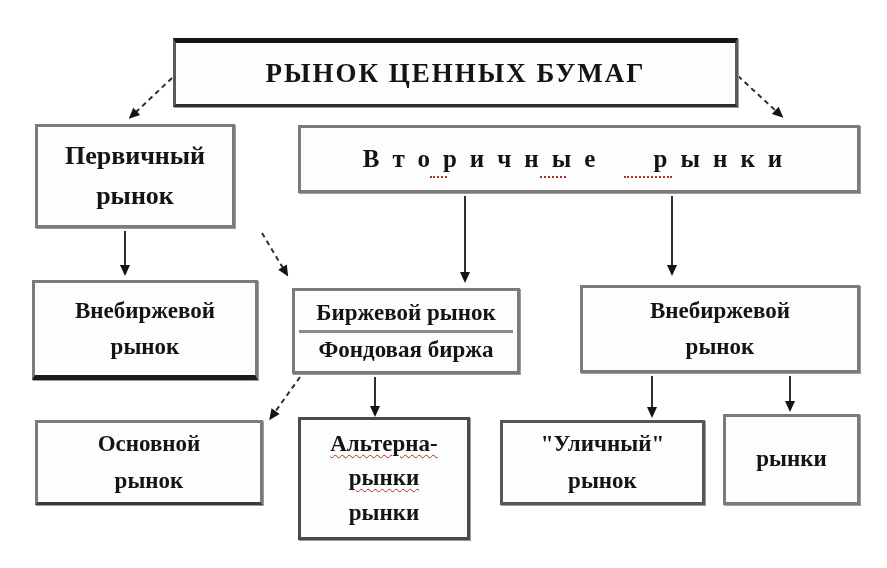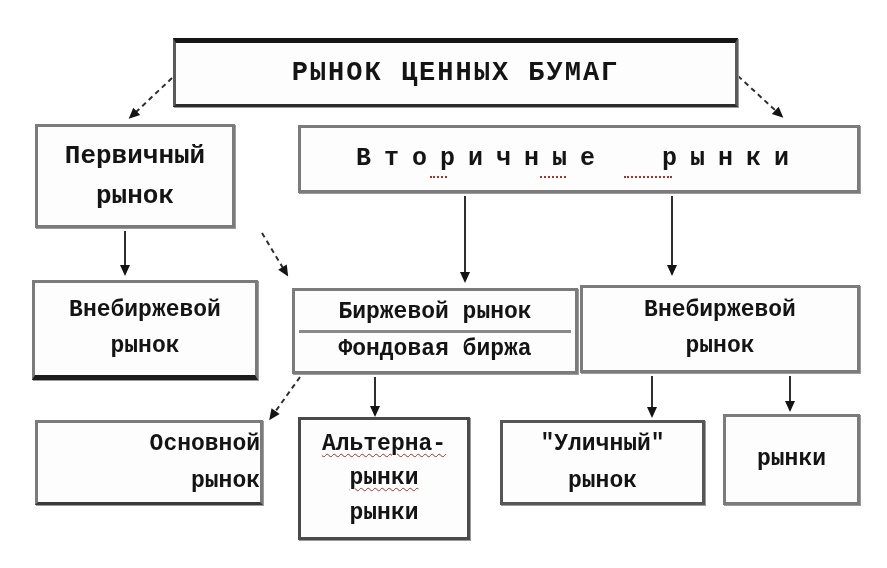--- a/index.html
+++ b/index.html
@@ -1,21 +1,21 @@
 <!DOCTYPE html>
 <html><head>
 <meta charset="utf-8">
 <style>
   html, body { margin: 0; padding: 0; background: #ffffff; }
   .canvas {
     position: relative;
     width: 887px;
     height: 568px;
     background: #ffffff;
-    font-family: Liberation Mono, monospace;
+    font-family: Liberation Serif, serif;
     font-weight: bold;
     color: #141414;
     overflow: hidden;
     border-radius: 19px;
   }
   .node {
     position: absolute;
     background: #fdfdfd;
     border: 3px solid #7b7b7b;
     box-sizing: border-box;
@@ -33,27 +33,27 @@
   #n-title {
     left: 173px; top: 38px; width: 565px; height: 69px;
     border-color: #5a5a5a;
     border-top: 5px solid #151515;
     border-bottom-color: #2d2d2d;
     font-size: 27px; letter-spacing: 2px;
   }
   #n-primary   { left: 35px;  top: 124px; width: 200px; height: 104px; font-size: 26px; line-height: 1.55; }
   #n-secondary { left: 298px; top: 125px; width: 562px; height: 68px;  font-size: 25px; letter-spacing: 13px; word-spacing: 26px; }
   #n-otc-left  { left: 32px;  top: 280px; width: 226px; height: 100px; font-size: 23px; line-height: 1.55; border-bottom: 5px solid #1c1c1c; }
-  #n-exchange  { left: 292px; top: 288px; width: 286px; height: 86px;  font-size: 23px; padding: 4px; justify-content: stretch; }
+  #n-exchange  { left: 292px; top: 288px; width: 228px; height: 86px;  font-size: 23px; padding: 4px; justify-content: stretch; }
   #n-exchange .cell {
     flex: 1; display: flex; align-items: center; justify-content: center; width: 100%;
   }
   #n-exchange .cell-top { border-bottom: 3px solid #8a8a8a; }
   #n-otc-right { left: 580px; top: 285px; width: 280px; height: 88px;  font-size: 23px; line-height: 1.55; }
-  #n-main      { left: 35px;  top: 420px; width: 228px; height: 85px;  font-size: 23px; line-height: 1.6; border-bottom-color: #3a3a3a; align-items: flex-end; }
+  #n-main      { left: 35px;  top: 420px; width: 228px; height: 85px;  font-size: 23px; line-height: 1.6; border-bottom-color: #3a3a3a; }
   #n-alt       { left: 298px; top: 417px; width: 172px; height: 123px; font-size: 23px; line-height: 1.5; border-color: #4a4a4a; }
   #n-street    { left: 500px; top: 420px; width: 205px; height: 85px;  font-size: 23px; line-height: 1.6; border-color: #565656; }
   #n-other     { left: 723px; top: 414px; width: 137px; height: 91px;  font-size: 23px; line-height: 1.6; }
 
   
   .misspell {
     text-decoration: underline wavy #a93226;
     text-decoration-thickness: 1px;
     text-underline-offset: 3px;
   }

